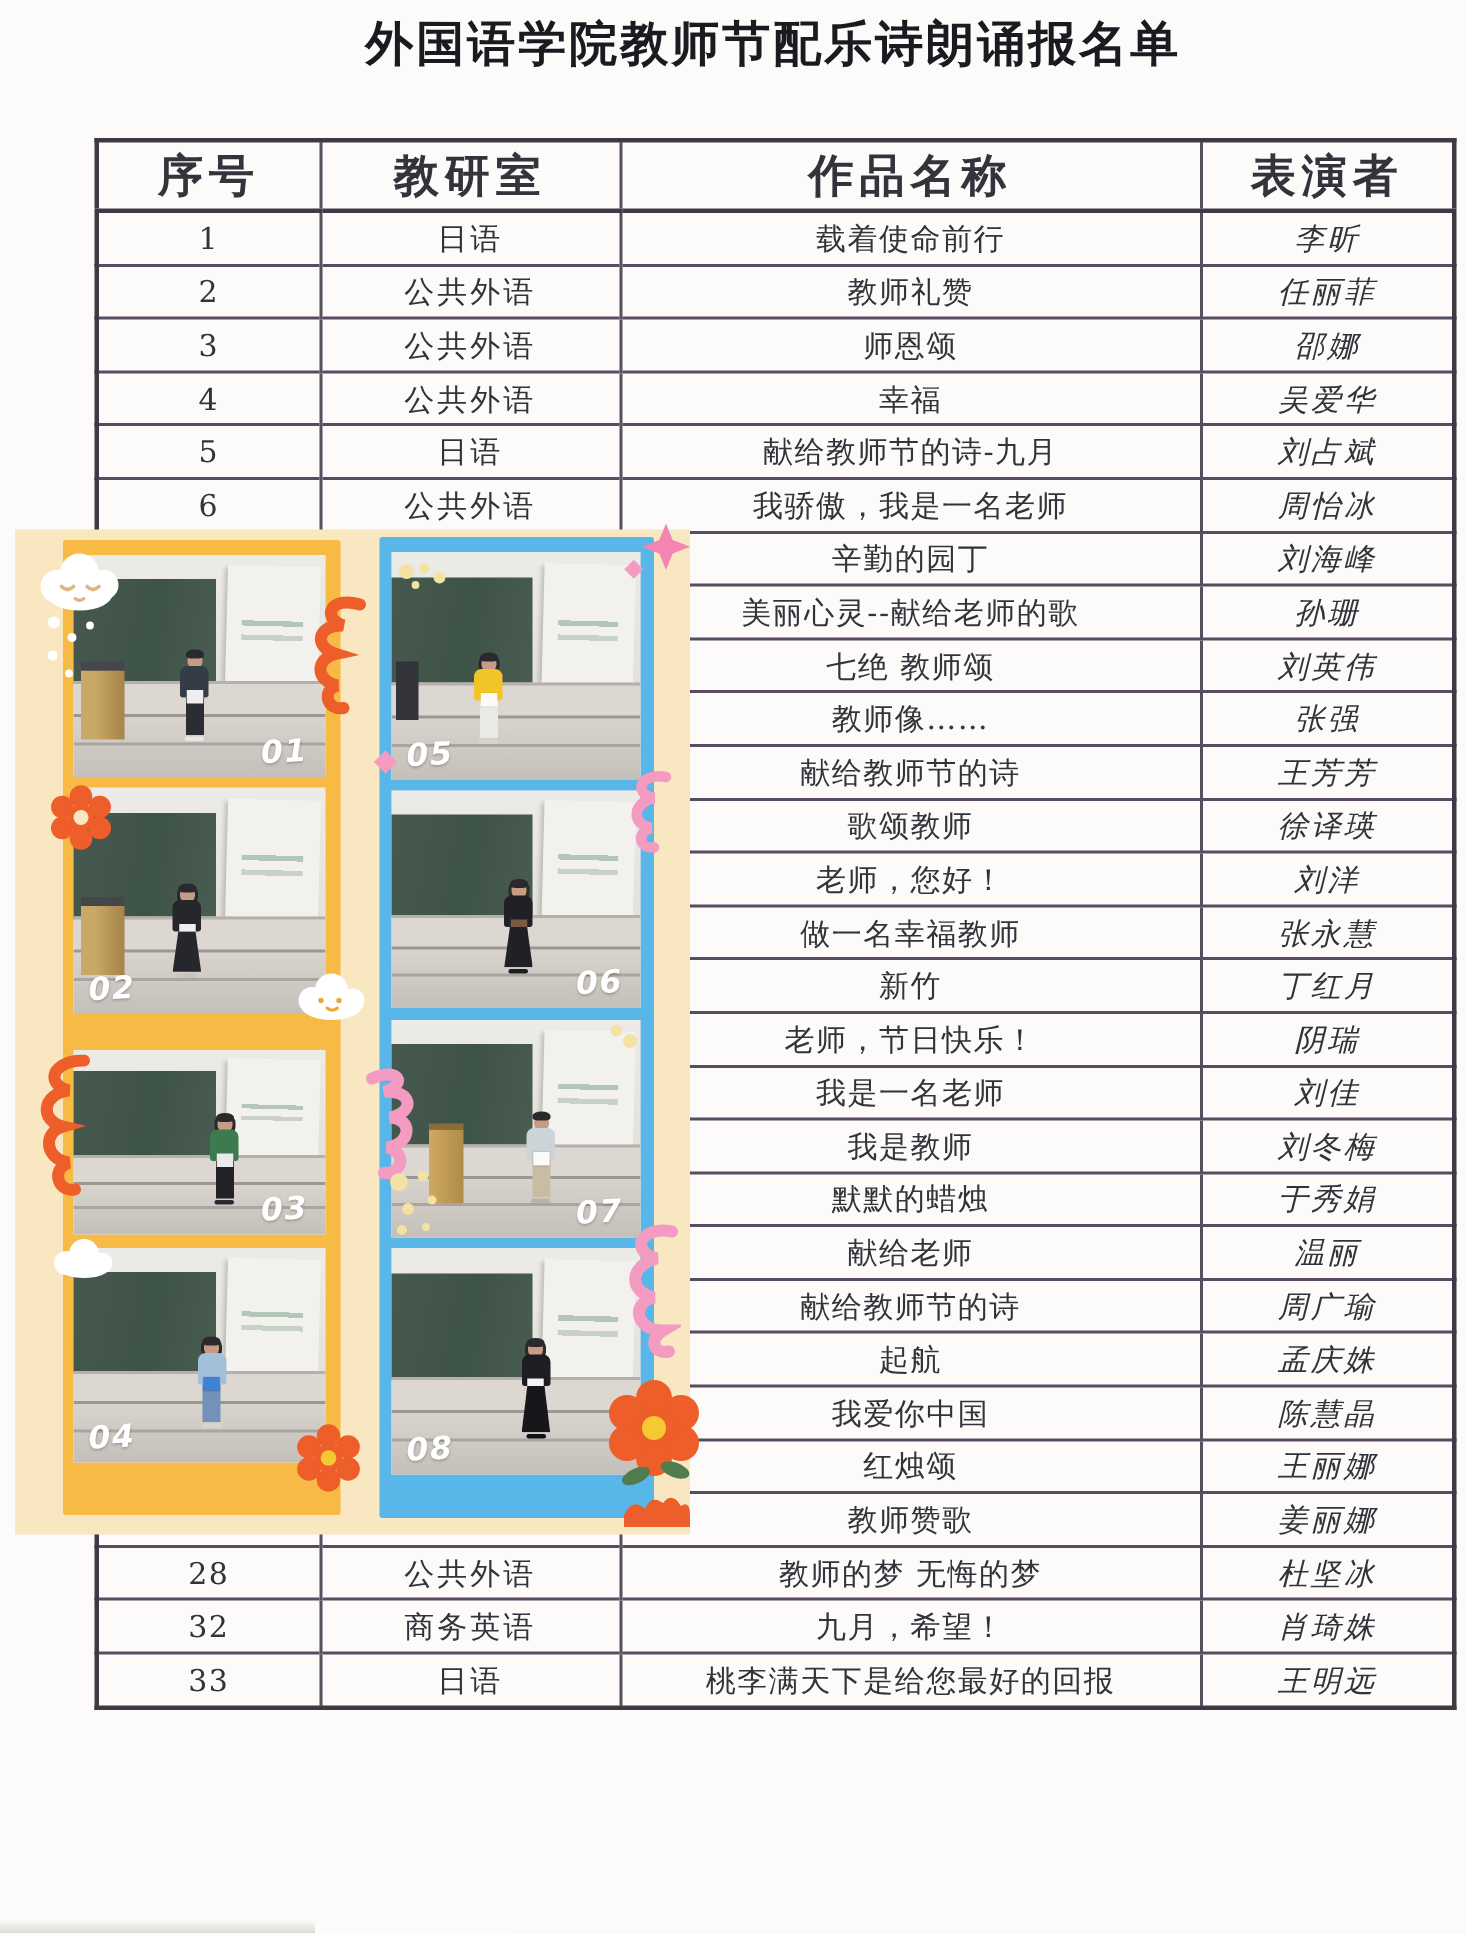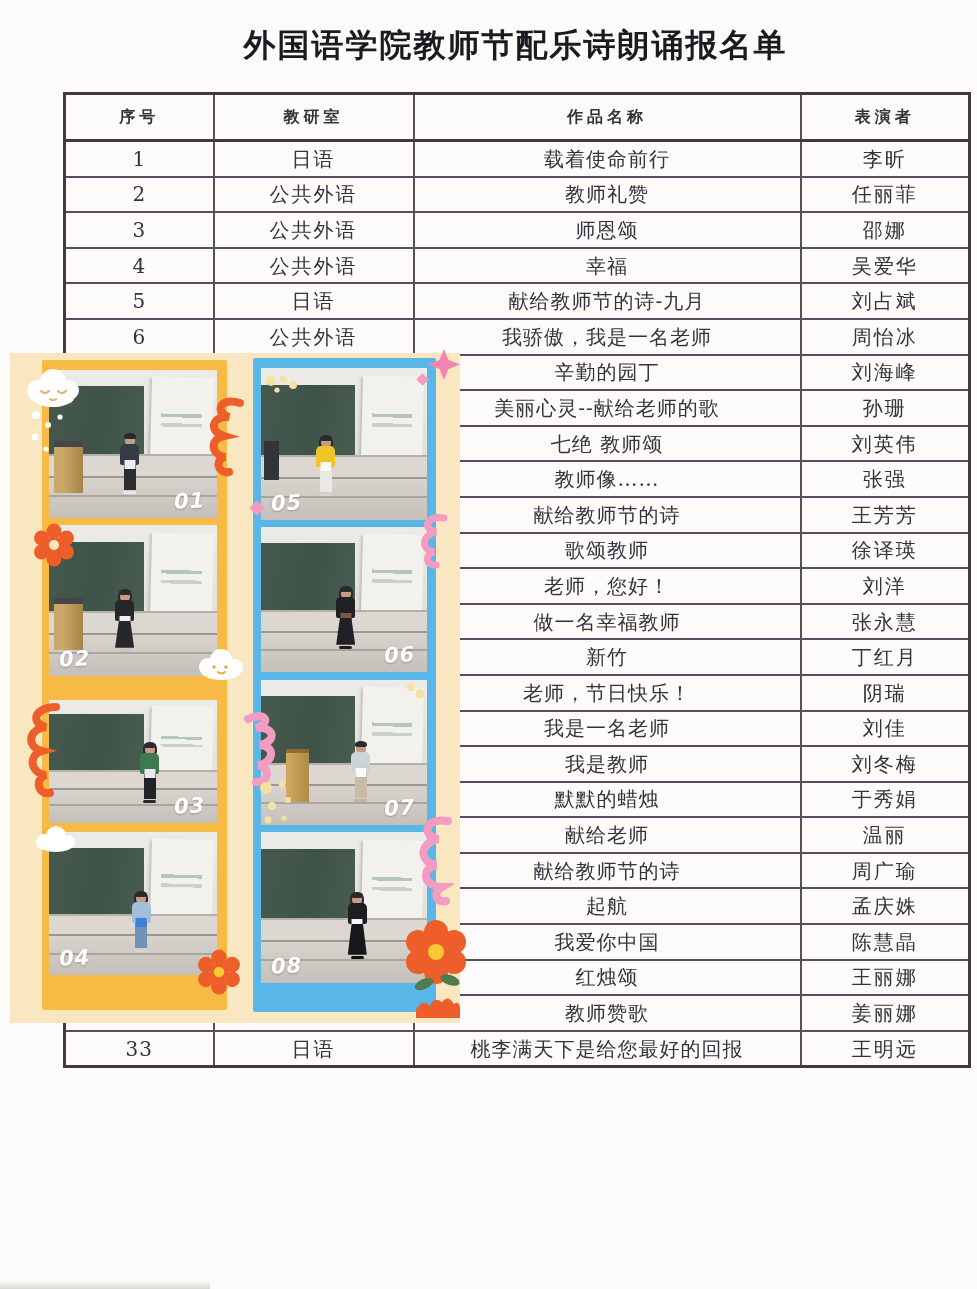--- a/index.html
+++ b/index.html
@@ -1,33 +1,33 @@
 <!DOCTYPE html>
 <html style="--c-paper: #fcfbf9; --c-ink: #34323a; --c-line_purple: #5c4a63; --c-line_gray: #55505c; --c-border_dark: #3f3944; --c-collage_cream: #f8e7c1; --c-frame_orange: #f7ba44; --c-frame_blue: #58b6e9; --c-board_green: #47594e; --c-deco_orange: #ee5e2a; --c-deco_pink: #f49bc2; --c-deco_pink_strong: #f285b2; --c-leaf_green: #4f7d4d; --c-dot_yellow: #f3e2a4; --c-flower_center_yellow: #f6c832; --c-cloud_white: #ffffff;"><head>
 <meta charset="utf-8">
 <style>
   html,body{margin:0;padding:0;background:#ffffff;}
   .page{position:relative;width:977px;height:1289px;background:var(--c-paper,#fcfbf9);overflow:hidden;
         font-family:"DejaVu Serif","Liberation Serif",serif;color:var(--c-ink,#34323a);}
 
   
-  .title{position:absolute;left:63px;top:24px;width:905px;margin:0;text-align:center;
+  .title{position:absolute;left:63px;top:8px;width:905px;margin:0;text-align:center;
          font-size:32px;font-weight:700;letter-spacing:2px;color:#1b1a20;}
 
   
   table.roster{position:absolute;left:63px;top:92px;width:905px;table-layout:fixed;
                border-collapse:collapse;font-size:20px;}
   .roster col.c1{width:149px}.roster col.c2{width:200px}.roster col.c3{width:387px}.roster col.c4{width:169px}
   .roster th,.roster td{border-left:2px solid var(--c-line_gray,#55505c);text-align:center;padding:0;
                         overflow:hidden;white-space:nowrap;font-weight:500;}
-  .roster th{height:44px;font-size:16px;letter-spacing:4px;font-weight:700;
+  .roster th{height:44px;font-size:30px;letter-spacing:4px;font-weight:700;
              border-bottom:3px solid var(--c-border_dark,#3f3944);}
   .roster td{height:33.6px;border-top:2px solid var(--c-line_purple,#5c4a63);letter-spacing:1px;line-height:1;}
   .roster td.c-dept{letter-spacing:2px;}
-  .roster td.c-performer{letter-spacing:2px;}
+  .roster td.c-performer{letter-spacing:2px;font-style:italic;}
   table.roster{border:3px solid var(--c-border_dark,#3f3944);}
 
   
   .collage{position:absolute;left:10px;top:353px;width:450px;height:670px;
            background:var(--c-collage_cream,#f8e7c1);}
   .frame{position:absolute;border-radius:2px;}
   .frame-orange{left:32px;top:7px;width:185px;height:650px;background:var(--c-frame_orange,#f7ba44);}
   .frame-blue{left:243px;top:5px;width:183px;height:654px;background:var(--c-frame_blue,#58b6e9);}
 
   .photos{position:absolute;inset:0;z-index:2;}
@@ -275,20 +275,32 @@
           <td class="c-work">红烛颂</td>
           <td class="c-performer">王丽娜</td>
         </tr>
         <tr>
           <td class="c-no">25</td>
           <td class="c-dept"></td>
           <td class="c-work">教师赞歌</td>
           <td class="c-performer">姜丽娜</td>
         </tr>
         <tr>
+          <td class="c-no">28</td>
+          <td class="c-dept">公共外语</td>
+          <td class="c-work">教师的梦 无悔的梦</td>
+          <td class="c-performer">杜坚冰</td>
+        </tr>
+        <tr>
+          <td class="c-no">32</td>
+          <td class="c-dept">商务英语</td>
+          <td class="c-work">九月，希望！</td>
+          <td class="c-performer">肖琦姝</td>
+        </tr>
+        <tr>
           <td class="c-no">33</td>
           <td class="c-dept">日语</td>
           <td class="c-work">桃李满天下是给您最好的回报</td>
           <td class="c-performer">王明远</td>
         </tr>
       </tbody>
   </table>
 
   <div class="collage">
     <div class="frame frame-orange"></div>

